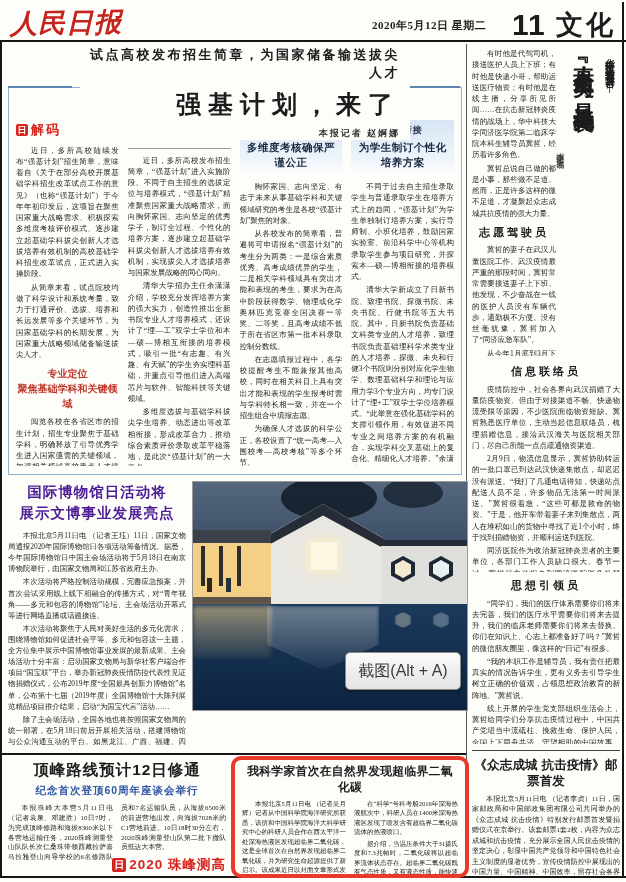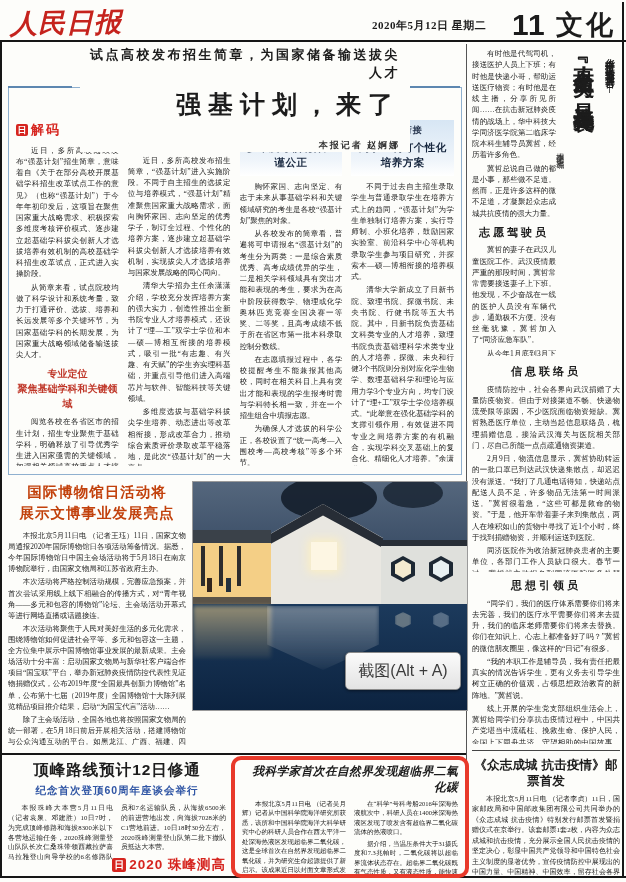--- a/index.html
+++ b/index.html
@@ -37,39 +37,39 @@
   
   .rc{font-size:7.5px;line-height:1.5;text-align:justify;}
   .rc p{margin:0 0 2px 0;text-indent:2em;}
   .rc-sub{font-size:11px;font-weight:900;text-align:center;letter-spacing:3px;margin:5px 0 4px;
           font-family:"Liberation Sans",sans-serif;text-indent:0!important;}
   .vertwrap{writing-mode:vertical-rl;}
   .leadin{font-size:9.5px;font-weight:bold;letter-spacing:2px;margin:0 3px;}
   .verttitle{font-family:"Liberation Sans",sans-serif;font-weight:900;font-size:21px;letter-spacing:2px;margin:0 3px;}
   .vertby{font-size:8px;letter-spacing:1px;position:relative;top:96px;color:#333;margin:0 3px;}
   
-  .mus-title{color:#c2410c;font-family:"Liberation Sans",sans-serif;font-weight:900;font-size:14.5px;
+  .mus-title{color:#4c1d95;font-family:"Liberation Sans",sans-serif;font-weight:900;font-size:14.5px;
              letter-spacing:1px;text-align:center;line-height:1.45;}
   .mus-body{font-size:7.4px;line-height:1.5;text-align:justify;margin-top:6px;}
   .mus-body p{margin:0 0 2px;text-indent:2em;}
   
   .photo{border:1px solid #9a9a9a;overflow:hidden;background:linear-gradient(180deg,#55677d 0%,#3a4d66 30%,#27405c 58%,#16324e 58.5%,#0d2441 100%);}
   .shotbtn{background:linear-gradient(180deg,#fbfbfb,#e3e3e3);border:1px solid #8b8b8b;border-radius:5px;
            color:#3c3c3c;font-family:"Liberation Sans",sans-serif;font-size:16px;display:flex;
            align-items:center;justify-content:center;box-shadow:0 1px 3px rgba(0,0,0,.45);}
   
   .ev-title{font-family:"Liberation Sans",sans-serif;font-weight:900;font-size:15.5px;letter-spacing:1px;text-align:center;}
   .ev-sub{color:#2f55a4;font-weight:900;font-size:10.5px;letter-spacing:1px;text-align:center;margin-top:3px;
           font-family:"Liberation Sans",sans-serif;}
   .twocol{column-count:2;column-gap:8px;font-size:6.8px;line-height:1.45;text-align:justify;overflow:hidden;}
   .twocol p{margin:0 0 2px;text-indent:2em;}
   .evlogo{display:flex;align-items:center;gap:3px;}
   .evlogo-t{color:#d6251f;font-weight:900;font-size:13.5px;font-family:"Liberation Sans",sans-serif;letter-spacing:1px;}
   .redbox{border:4px solid #e8392a;border-radius:10px;background:#fdfdfa;box-sizing:border-box;}
-  .co2-title{font-family:"Liberation Sans",sans-serif;font-weight:900;font-size:11.8px;text-align:right;letter-spacing:.3px;font-style:italic;}
+  .co2-title{font-family:"Liberation Sans",sans-serif;font-weight:900;font-size:11.8px;text-align:center;letter-spacing:.3px;}
   .stamp-title{font-family:"Liberation Sans",sans-serif;font-weight:900;font-size:12.5px;text-align:center;letter-spacing:.2px;line-height:1.3;}
   
   .hex{clip-path:polygon(50% 0,100% 25%,100% 75%,50% 100%,0 75%,0 25%);}
 </style>
 </head>
 <body>
 
 <div class="page">
 
   <div class="abs" style="left:0;top:0;width:626px;height:42px;">
@@ -81,21 +81,21 @@
   <div class="abs rule" style="left:0;top:40px;width:626px;height:2px;"></div>
   <div class="abs rule" style="left:0;top:42px;width:2px;height:836px;"></div>
   <div class="abs rule" style="left:622px;top:2px;width:2px;height:876px;"></div>
   <div class="abs rule" style="left:0;top:876px;width:626px;height:2px;"></div>
   <div class="abs" style="left:466px;top:44px;width:1px;height:830px;background:#555;"></div>
 
   <div class="abs mainframe" style="left:8px;top:87px;width:452px;height:386px;"></div>
   <div class="abs" style="left:90px;top:46px;width:290px;text-align:right;background:#fdfdfa;padding:0 10px;z-index:2;left:80px;width:310px;">
     <div class="kicker">试点高校发布招生简章，为国家储备输送拔尖人才</div>
     <div class="bigtitle" style="margin-top:6px;">强基计划，来了</div>
-    <div class="byline" style="margin-top:18px;">本报记者  赵婀娜</div>
+    <div class="byline" style="margin-top:6px;">本报记者  赵婀娜</div>
   </div>
   <div class="abs flank" style="left:8px;top:86px;width:64px;"></div>
   <div class="abs flank" style="left:398px;top:86px;width:62px;"></div>
 
   <div class="abs cols" style="left:16px;top:120px;width:438px;height:346px;">
     <div class="col">
       <div class="decode-row">
         <span class="rsq">日</span>
         <span class="decode-t">解码</span>
       </div>

